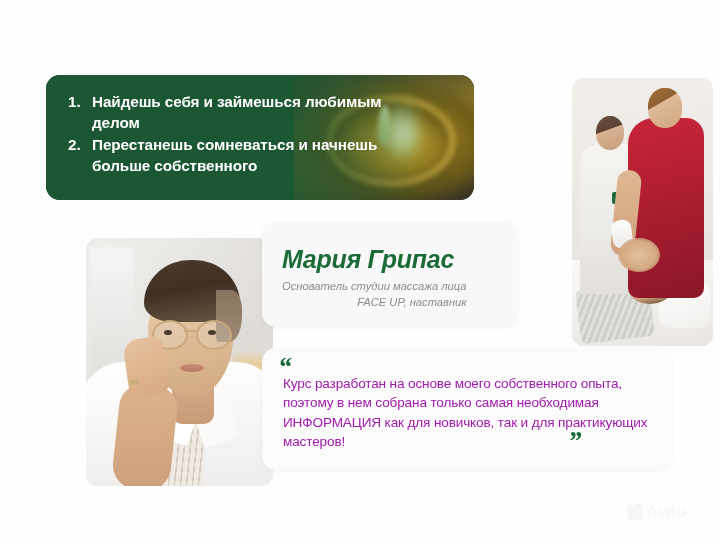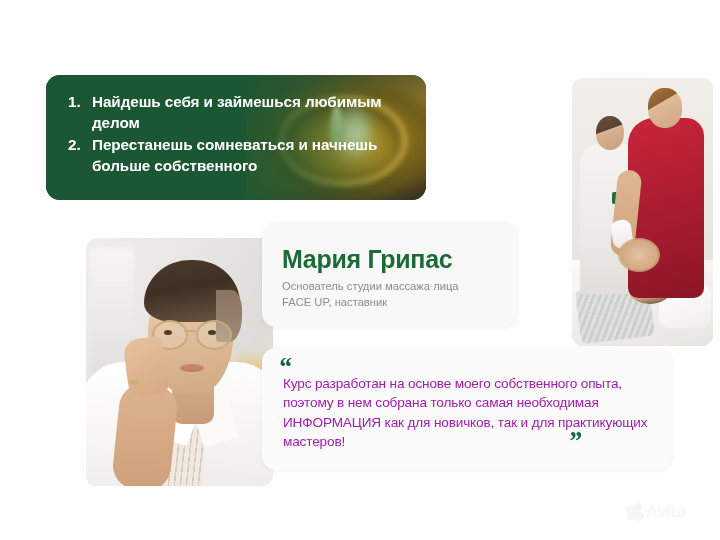--- a/index.html
+++ b/index.html
@@ -18,21 +18,21 @@
     position: absolute;
     inset: 0;
     background: #fefefe;
   }
 
   
   .benefits-panel {
     position: absolute;
     left: 46px;
     top: 75px;
-    width: 380px;
+    width: 428px;
     height: 125px;
     border-radius: 14px;
     overflow: hidden;
     background: #1a5732;
   }
   .benefits-photo {
     position: absolute;
     right: 0;
     top: 0;
     width: 180px;
@@ -442,40 +442,42 @@
   
   .name-card {
     position: absolute;
     left: 262px;
     top: 222px;
     width: 256px;
     height: 105px;
     background: #f8f8f8;
     border-radius: 14px;
     box-shadow: 0 1px 4px rgba(0,0,0,0.05);
+    font-style: italic;
   }
   .name-title {
     position: absolute;
     left: 20px;
     top: 23px;
     margin: 0;
     font-size: 25px;
     font-weight: bold;
     color: #1a6b35;
     letter-spacing: -0.3px;
   }
   .name-subtitle {
     position: absolute;
     left: 20px;
     top: 56px;
     margin: 0;
     font-size: 11.2px;
     line-height: 1.45;
     color: #8c8c8c;
     white-space: pre-line;
+    text-align: right;
   }
 
   
   .quote-card {
     position: absolute;
     left: 262px;
     top: 348px;
     width: 410px;
     height: 122px;
     background: #fbfbfb;

